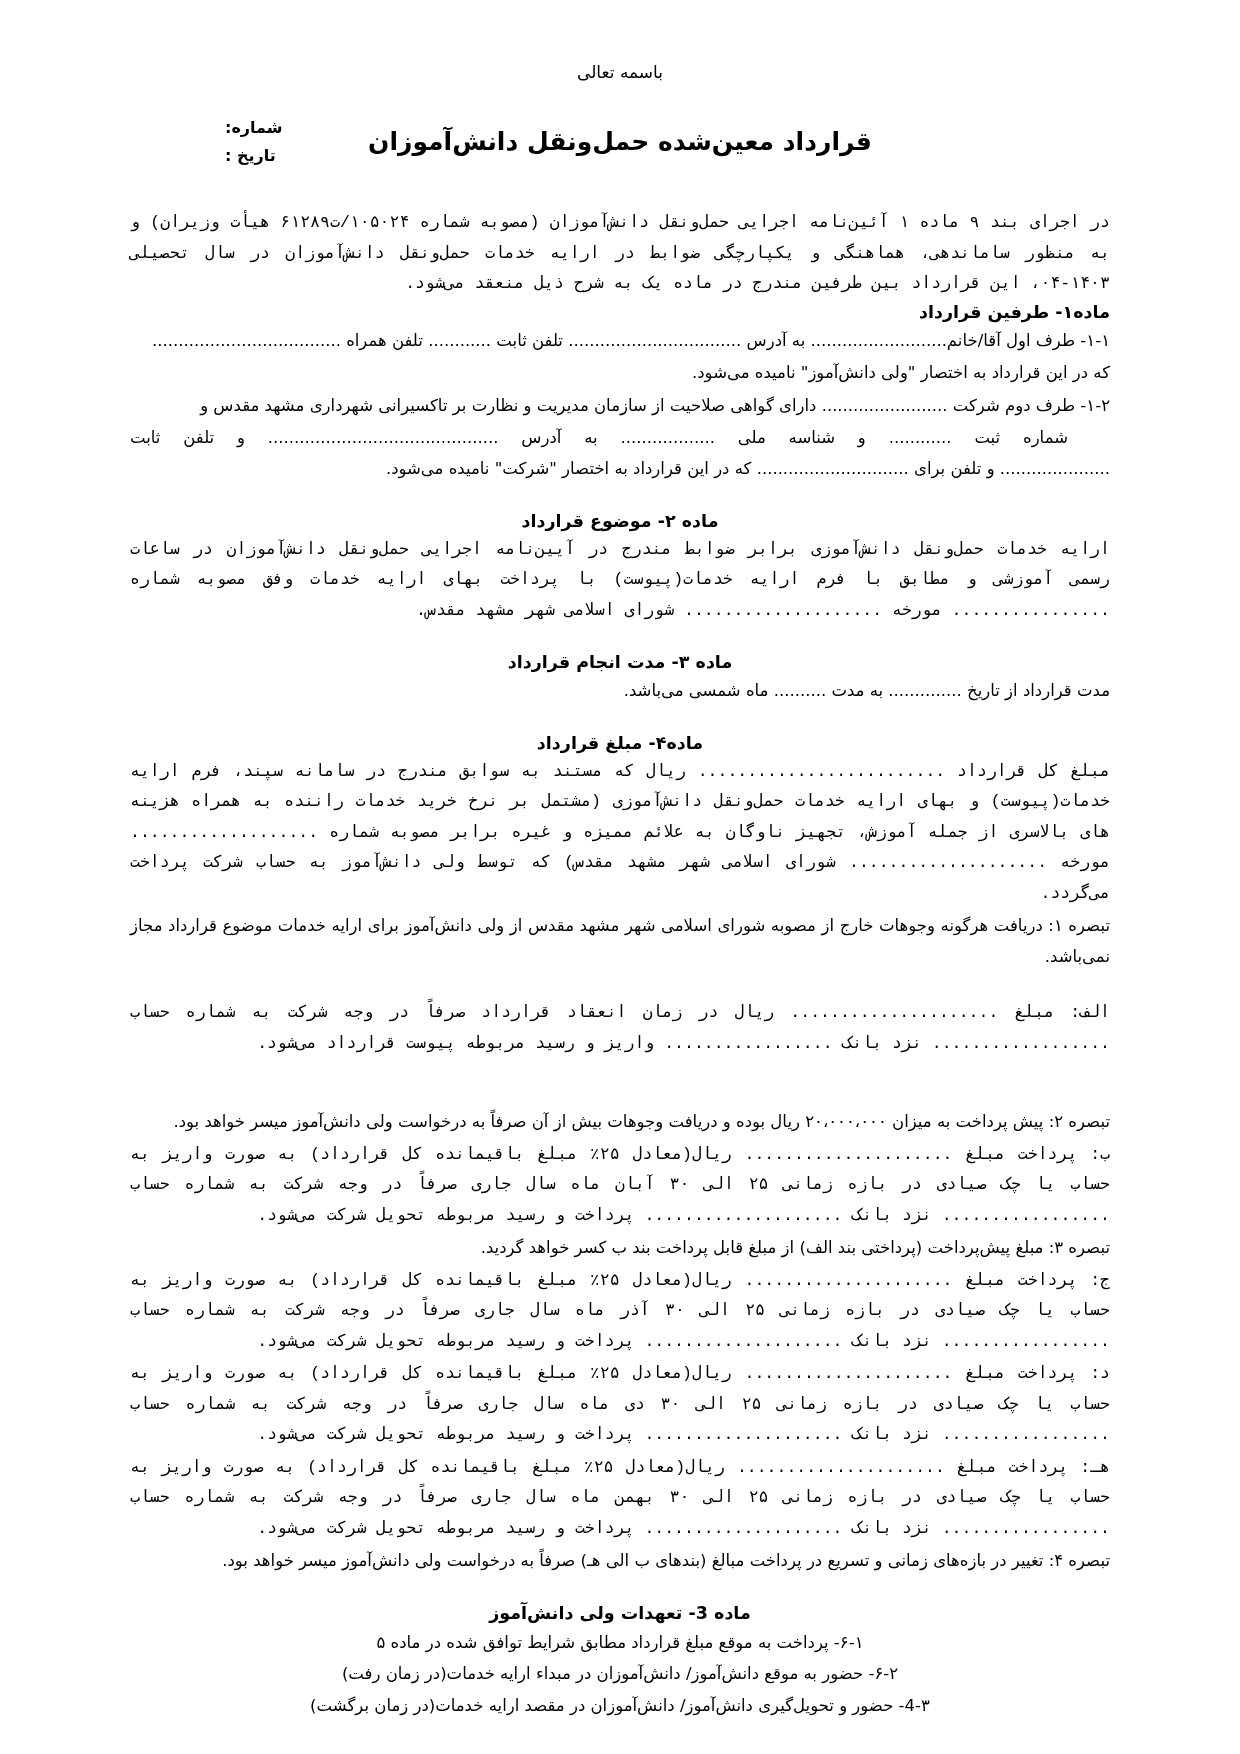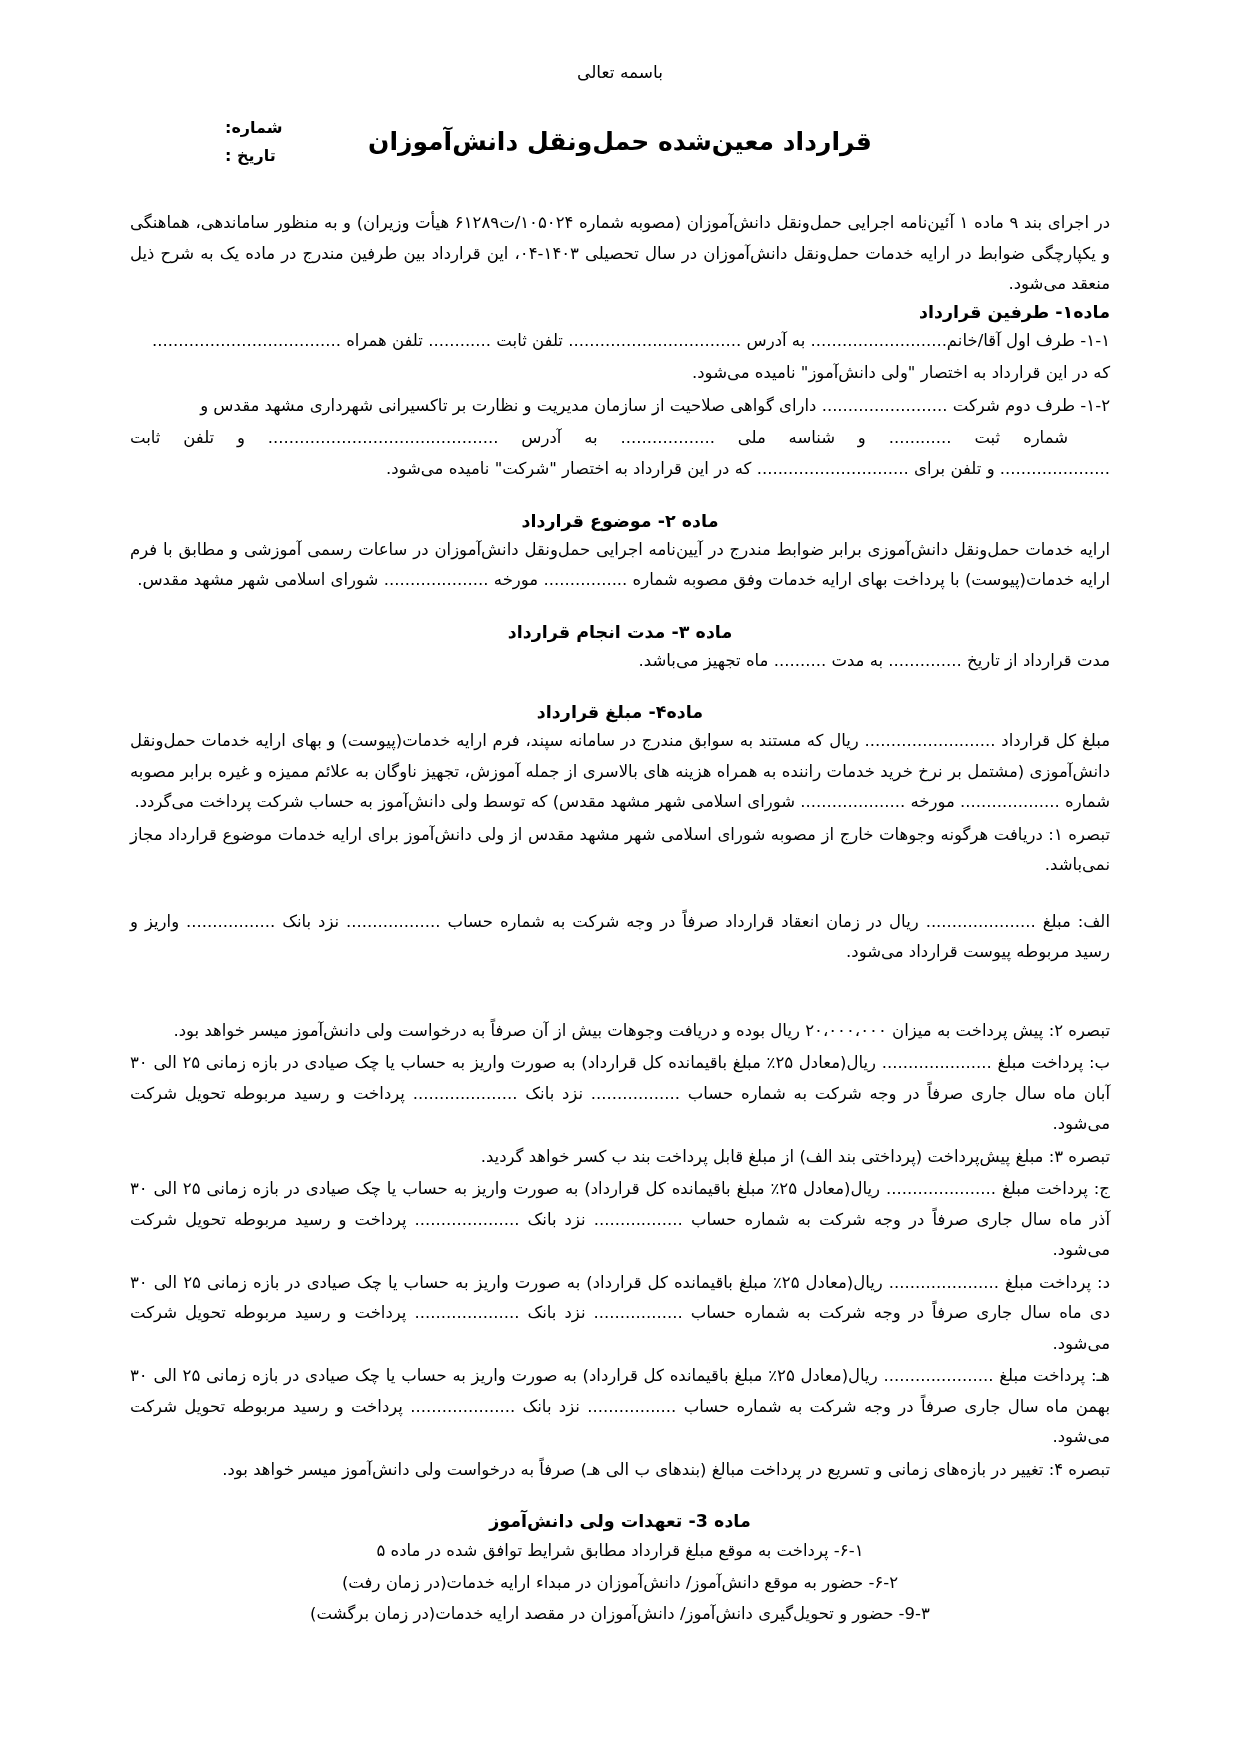--- a/index.html
+++ b/index.html
@@ -60,21 +60,21 @@
   .meta-line { white-space: nowrap; }
 
   
   .para {
     font-size: 16.5px;
     line-height: 1.85;
     text-align: justify;
     text-align-last: right;
     margin: 0 0 2px 0;
   }
-  .para.jt { text-align: justify; }
+  .para.jt { text-align: justify; font-family: Liberation Mono, monospace; }
 
   .sec-head {
     font-size: 17.5px;
     font-weight: bold;
     margin: 0 0 4px 0;
     text-align: right;
   }
   .sec-head.centered {
     text-align: center;
   }
@@ -128,21 +128,21 @@
   <p class="para" style="text-align:center;">..................... و تلفن برای ............................. که در این قرارداد به اختصار "شرکت" نامیده می‌شود.</p>
 
   <div class="gap-md"></div>
 
   <h2 class="sec-head centered">ماده ۲- موضوع قرارداد</h2>
   <p class="para jt">ارایه خدمات حمل‌ونقل دانش‌آموزی برابر ضوابط مندرج در آیین‌نامه اجرایی حمل‌ونقل دانش‌آموزان در ساعات رسمی آموزشی و مطابق با فرم ارایه خدمات(پیوست) با پرداخت بهای ارایه خدمات وفق مصوبه شماره ................ مورخه .................... شورای اسلامی شهر مشهد مقدس.</p>
 
   <div class="gap-md"></div>
 
   <h2 class="sec-head centered">ماده ۳- مدت انجام قرارداد</h2>
-  <p class="para" style="text-align:center;">مدت قرارداد از تاریخ .............. به مدت .......... ماه تجهیز می‌باشد.</p>
+  <p class="para" style="text-align:center;">مدت قرارداد از تاریخ .............. به مدت .......... ماه شمسی می‌باشد.</p>
 
   <div class="gap-md"></div>
 
   <h2 class="sec-head centered">ماده۴- مبلغ قرارداد</h2>
   <p class="para jt">مبلغ کل قرارداد ......................... ریال که مستند به سوابق مندرج در سامانه سپند، فرم ارایه خدمات(پیوست) و بهای ارایه خدمات حمل‌ونقل دانش‌آموزی (مشتمل بر نرخ خرید خدمات راننده به همراه هزینه های بالاسری از جمله آموزش، تجهیز ناوگان به علائم ممیزه و غیره برابر مصوبه شماره ................... مورخه .................... شورای اسلامی شهر مشهد مقدس) که توسط ولی دانش‌آموز به حساب شرکت پرداخت می‌گردد.</p>
   <p class="para" style="text-align:justify;text-align-last:justify;">تبصره ۱: دریافت هرگونه وجوهات خارج از مصوبه شورای اسلامی شهر مشهد مقدس از ولی دانش‌آموز برای ارایه خدمات موضوع قرارداد مجاز نمی‌باشد.</p>
 
   <div class="gap-md"></div>
 
 
@@ -154,15 +154,15 @@
   <p class="para jt">د: پرداخت مبلغ ..................... ریال(معادل ۲۵٪ مبلغ باقیمانده کل قرارداد) به صورت واریز به حساب یا چک صیادی در بازه زمانی ۲۵ الی ۳۰ دی ماه سال جاری صرفاً در وجه شرکت به شماره حساب ................. نزد بانک .................... پرداخت و رسید مربوطه تحویل شرکت می‌شود.</p>
   <p class="para jt">هـ: پرداخت مبلغ ..................... ریال(معادل ۲۵٪ مبلغ باقیمانده کل قرارداد) به صورت واریز به حساب یا چک صیادی در بازه زمانی ۲۵ الی ۳۰ بهمن ماه سال جاری صرفاً در وجه شرکت به شماره حساب ................. نزد بانک .................... پرداخت و رسید مربوطه تحویل شرکت می‌شود.</p>
   <p class="para" style="text-align:left;">تبصره ۴: تغییر در بازه‌های زمانی و تسریع در پرداخت مبالغ (بندهای ب الی هـ) صرفاً به درخواست ولی دانش‌آموز میسر خواهد بود.</p>
 
   <div class="gap-md"></div>
 
   <h2 class="sec-head centered">ماده 3- تعهدات ولی دانش‌آموز</h2>
 
   <p class="list-item">۶-۱-  پرداخت به موقع مبلغ قرارداد مطابق شرایط توافق شده در ماده ۵</p>
   <p class="list-item">۶-۲-  حضور به موقع دانش‌آموز/ دانش‌آموزان در مبداء ارایه خدمات(در زمان رفت)</p>
-  <p class="list-item">9-۳-  حضور و تحویل‌گیری دانش‌آموز/ دانش‌آموزان در مقصد ارایه خدمات(در زمان برگشت)</p>
+  <p class="list-item">4-۳-  حضور و تحویل‌گیری دانش‌آموز/ دانش‌آموزان در مقصد ارایه خدمات(در زمان برگشت)</p>
 
 </div>
 
 </body></html>

